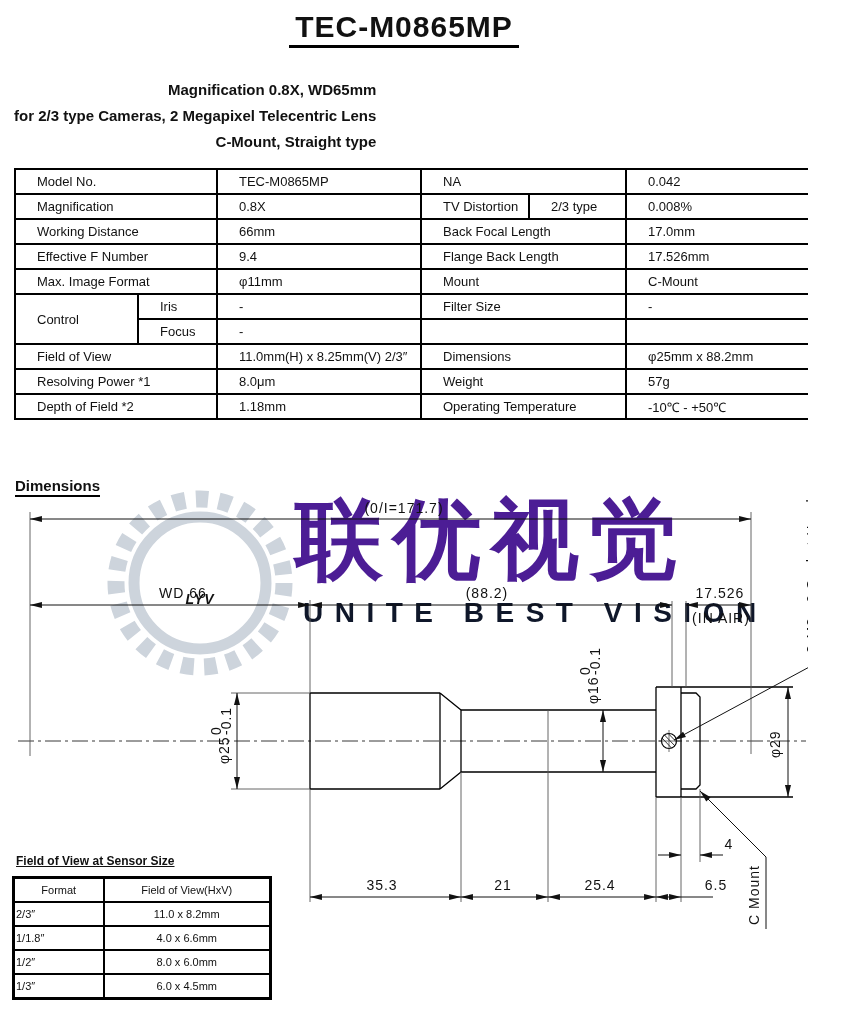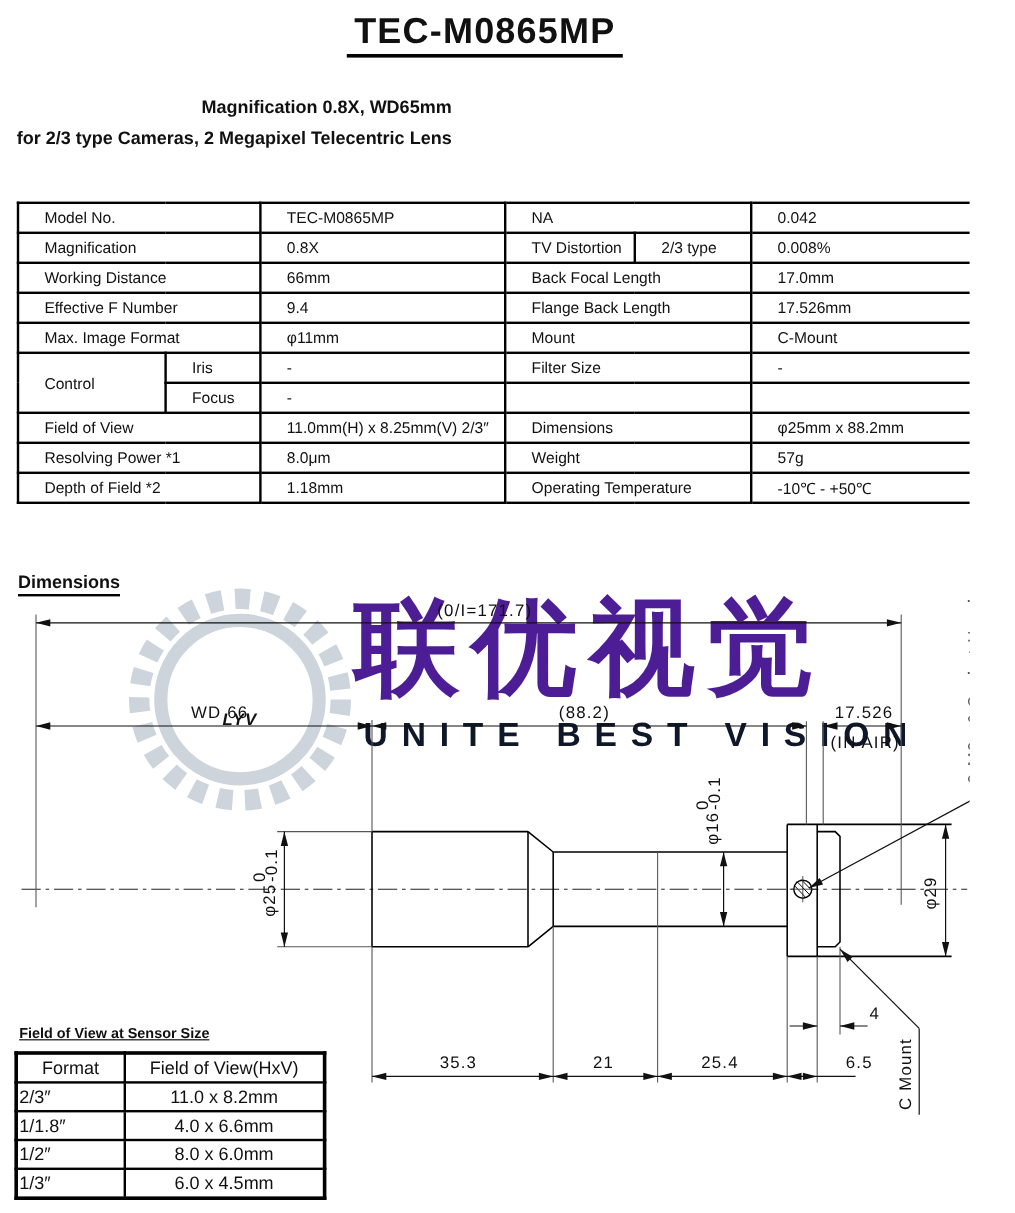--- a/index.html
+++ b/index.html
@@ -30,37 +30,38 @@
   svg.drawing{position:absolute;left:0;top:0;z-index:1;}
   svg.drawing text{fill:#111;font-size:14px;letter-spacing:1px;font-family:"Liberation Sans",sans-serif;}
   .obj{stroke:#000;stroke-width:1.3;fill:none;stroke-linejoin:miter;}
   .dim{stroke:#111;stroke-width:1;fill:none;}
   .ext{stroke:#555;stroke-width:0.9;fill:none;}
   .cl{stroke:#222;stroke-width:0.9;fill:none;stroke-dasharray:16 4 3 4;}
   .gear{stroke:#cdd4dc;fill:none;}
   
   .fov-heading{position:absolute;top:854px;left:16px;font-size:12px;font-weight:bold;z-index:2;text-decoration:underline;}
   table.fov{position:absolute;top:876px;left:12px;width:257px;border-collapse:collapse;
-            table-layout:fixed;font-size:15px;z-index:2;background:#fff;border:3px solid #000;}
+            table-layout:fixed;font-size:11px;z-index:2;background:#fff;border:3px solid #000;}
   table.fov td{border:2.5px solid #000;height:20px;text-align:center;vertical-align:middle;
                white-space:nowrap;overflow:hidden;}
   table.fov td.fmt{text-align:left;padding-right:12px;}
 </style>
 </head>
 <body>
 
 <div class="page">
 
   <div class="title-wrap">
     <span class="title">TEC-M0865MP</span>
   </div>
 
   <div class="subtitle">
     <div>Magnification 0.8X, WD65mm</div>
     <div>for 2/3 type Cameras, 2 Megapixel Telecentric Lens</div>
+    <div>C-Mount, Straight type</div>
   </div>
 
   <table class="spec">
     <colgroup>
       <col style="width:123px">
         <col style="width:79px">
         <col style="width:204px">
       <col style="width:108px">
         <col style="width:97px">
         <col style="width:207px">

